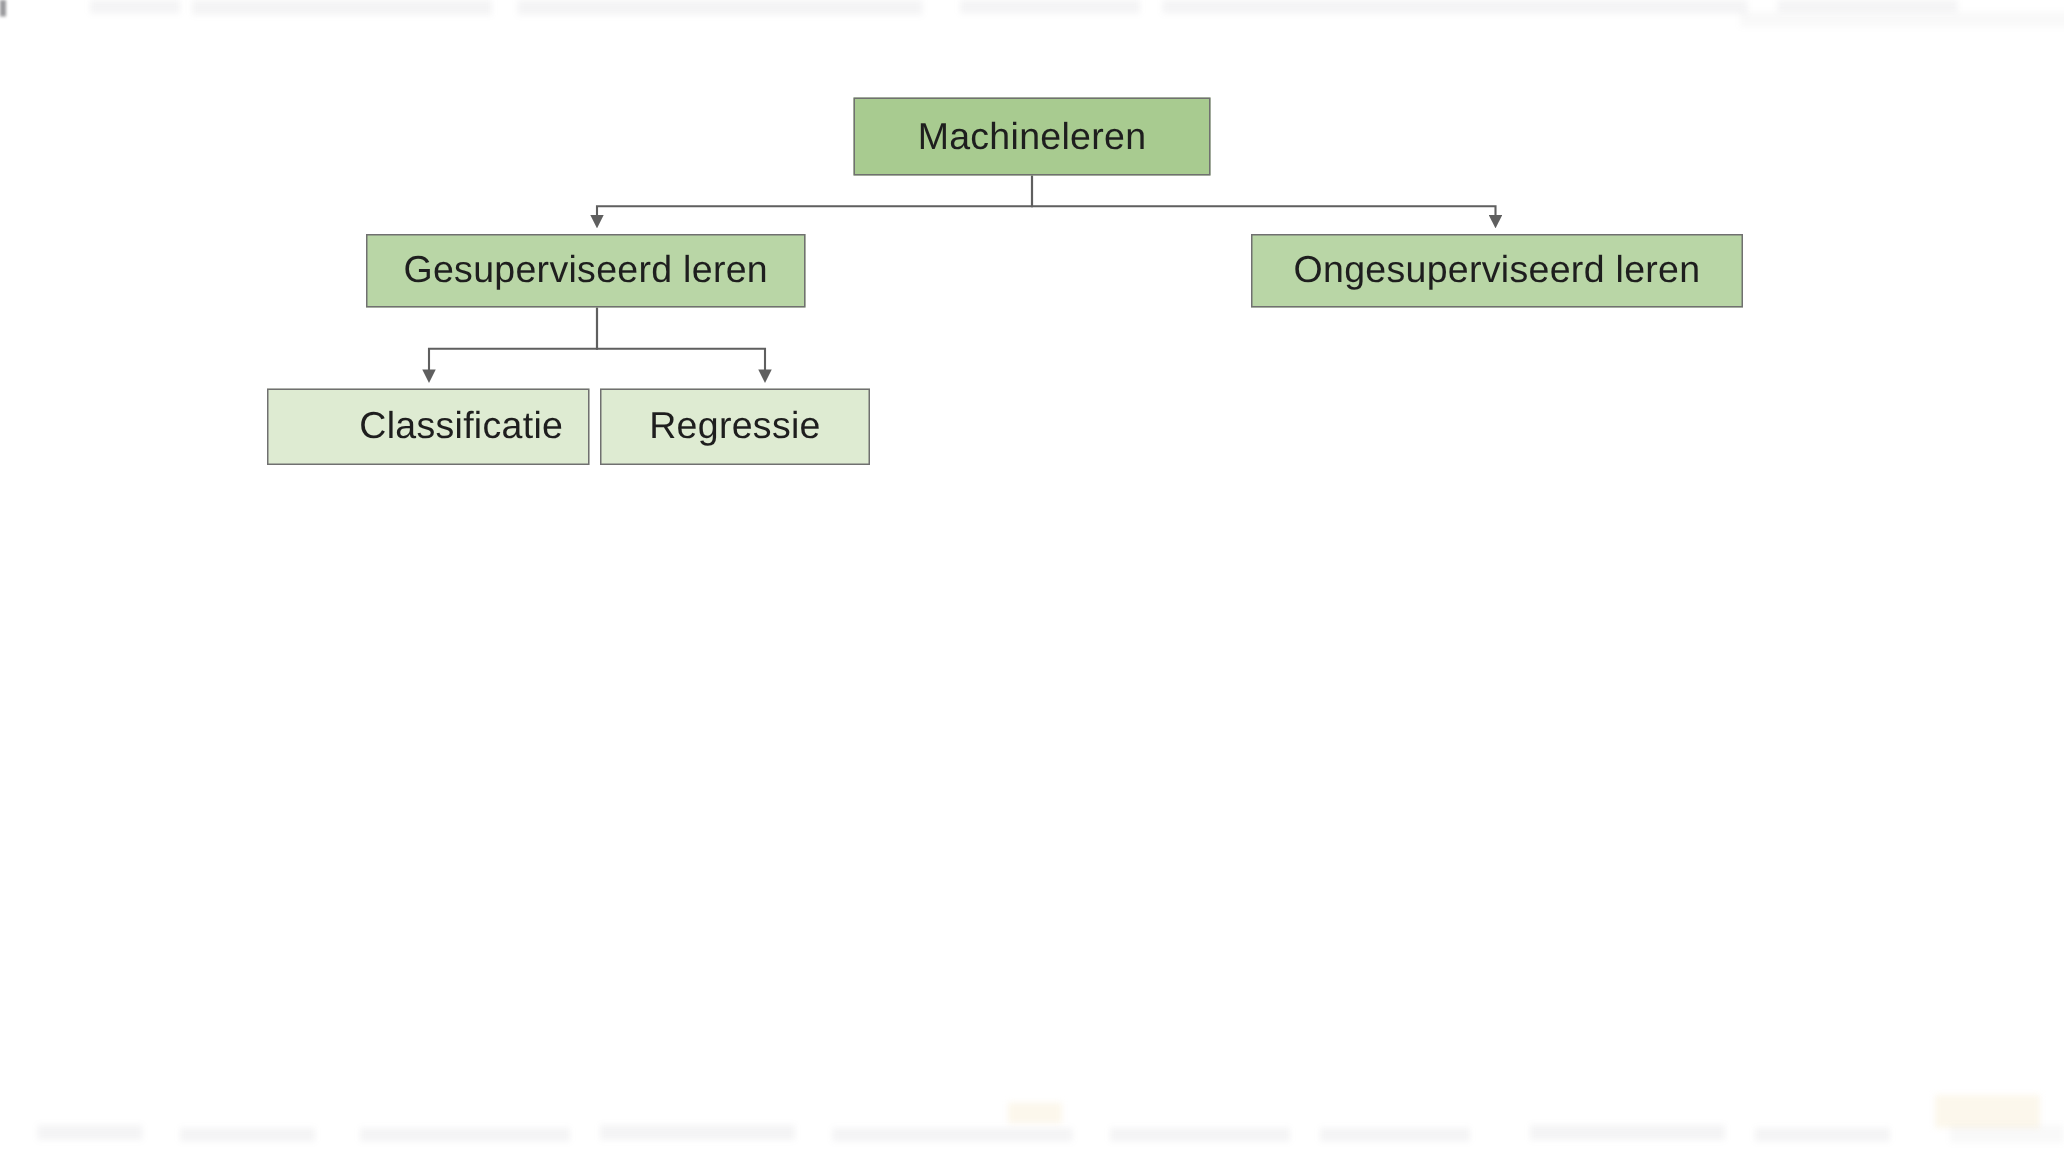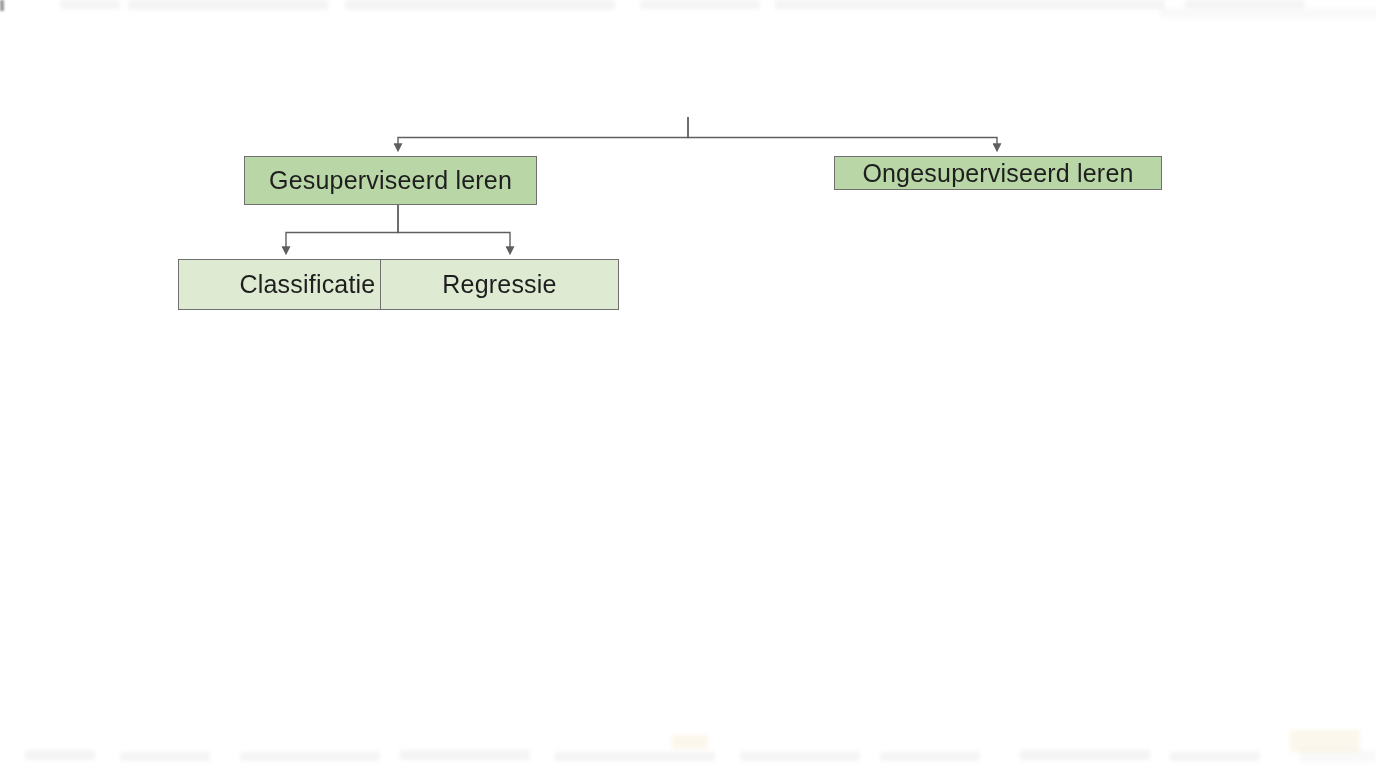--- a/index.html
+++ b/index.html
@@ -26,23 +26,23 @@
     color: #1e1e1e;
     letter-spacing: 0.2px;
     white-space: nowrap;
   }
   .lvl1 { background: #a8cb90; }
   .lvl2 { background: #b9d6a6; }
   .lvl3 { background: #deebd2; }
 
   #node-root          { left: 569px; top: 65px;  width: 238px; height: 52px; }
   #node-supervised    { left: 244px; top: 156px; width: 293px; height: 49px; }
-  #node-unsupervised  { left: 834px; top: 156px; width: 328px; height: 34px; }
+  #node-unsupervised  { left: 834px; top: 156px; width: 328px; height: 49px; }
   #node-classification{ left: 178px; top: 259px; width: 215px; height: 51px; padding-left: 44px; }
-  #node-regression    { left: 380px; top: 259px; width: 239px; height: 51px; }
+  #node-regression    { left: 400px; top: 259px; width: 180px; height: 51px; }
 
   #connector-layer {
     position: absolute;
     left: 0; top: 0;
     width: 1376px;
     height: 768px;
     pointer-events: none;
   }
 
   .artifact {
@@ -93,20 +93,23 @@
       </marker>
     </defs>
     <g fill="none" stroke="#5f5f5f" stroke-width="1.4">
       <path d="M688,117 L688,137.5 L398,137.5 L398,150" marker-end="url(#arrow)"></path>
       <path d="M688,117 L688,137.5 L997,137.5 L997,150" marker-end="url(#arrow)"></path>
       <path d="M398,205 L398,232.5 L286,232.5 L286,253" marker-end="url(#arrow)"></path>
       <path d="M398,205 L398,232.5 L510,232.5 L510,253" marker-end="url(#arrow)"></path>
     </g>
   </svg>
 
+  <div id="node-root" class="node lvl1">
+    <span>Machineleren</span>
+  </div>
 
   <div id="node-supervised" class="node lvl2">
     <span>Gesuperviseerd leren</span>
   </div>
 
   <div id="node-unsupervised" class="node lvl2">
     <span>Ongesuperviseerd leren</span>
   </div>
 
   <div id="node-classification" class="node lvl3">

